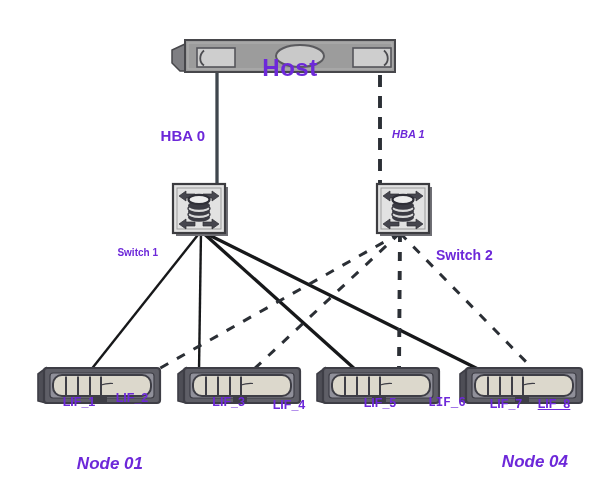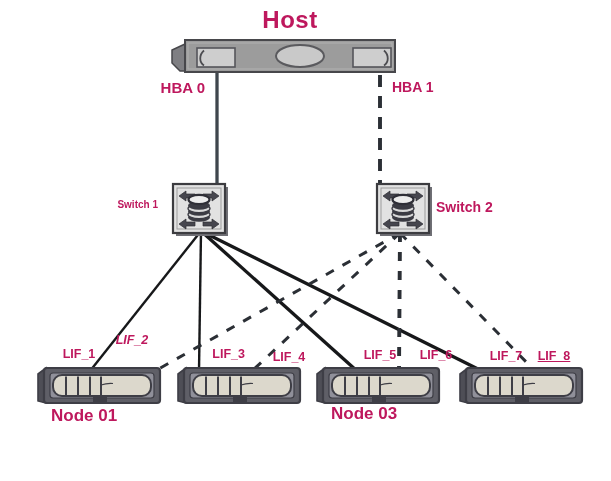--- a/index.html
+++ b/index.html
@@ -2,38 +2,38 @@
 <html><head>
 <meta charset="utf-8">
 <style>
   html,body{margin:0;padding:0;background:#ffffff;}
   .stage{
     position:relative;width:611px;height:481px;background:#ffffff;overflow:hidden;
     font-family:"Liberation Sans", sans-serif;
   }
   svg{position:absolute;left:0;top:0;}
   .lbl{
-    position:absolute;font-weight:bold;color:#be185d;white-space:nowrap;
-    font-family:"Liberation Sans", sans-serif;line-height:1.1;
+    position:absolute;font-weight:bold;color:#6d28d9;white-space:nowrap;
+    font-family:"Liberation Sans", sans-serif;line-height:1.1;margin-top:48px;
   }
   #lbl-host{left:228px;top:7px;width:124px;text-align:center;font-size:24px;letter-spacing:0.5px;}
   #lbl-hba0{left:157px;top:80px;width:48px;font-size:15px;text-align:right;}
-  #lbl-hba1{left:392px;top:80px;font-size:14px;}
+  #lbl-hba1{left:392px;top:80px;font-size:11px;font-style:italic;}
   #lbl-sw1{left:92px;top:199px;width:66px;text-align:right;font-size:10px;}
   #lbl-sw2{left:436px;top:200px;font-size:14px;}
   .lif{font-size:12.5px;width:46px;text-align:center;}
   #lbl-lif1{left:56px;top:348px;}
-  #lbl-lif2{left:109px;top:334px;font-style:italic;}
+  #lbl-lif2{left:109px;top:344px;}
   #lbl-lif3{left:199px;top:348px;text-align:right;}
   #lbl-lif4{left:266px;top:351px;}
   #lbl-lif5{left:357px;top:349px;}
-  #lbl-lif6{left:413px;top:349px;}
+  #lbl-lif6{left:424px;top:349px;font-family:Liberation Mono, monospace;}
   #lbl-lif7{left:483px;top:350px;}
   #lbl-lif8{left:531px;top:350px;text-decoration:underline;}
-  .nodelbl{font-size:17px;width:92px;text-align:left;}
+  .nodelbl{font-size:17px;width:92px;text-align:right;font-style:italic;}
   #lbl-n1{left:51px;top:407px;}
   #lbl-n2{left:188px;top:407px;}
   #lbl-n3{left:331px;top:405px;}
   #lbl-n4{left:476px;top:405px;}
 </style>
 </head>
 <body>
 
 <div class="stage">
 
@@ -149,15 +149,15 @@
   <div class="lbl lif" id="lbl-lif1">LIF_1</div>
   <div class="lbl lif" id="lbl-lif2">LIF_2</div>
   <div class="lbl lif" id="lbl-lif3">LIF_3</div>
   <div class="lbl lif" id="lbl-lif4">LIF_4</div>
   <div class="lbl lif" id="lbl-lif5">LIF_5</div>
   <div class="lbl lif" id="lbl-lif6">LIF_6</div>
   <div class="lbl lif" id="lbl-lif7">LIF_7</div>
   <div class="lbl lif" id="lbl-lif8">LIF_8</div>
 
   <div class="lbl nodelbl" id="lbl-n1">Node 01</div>
-  <div class="lbl nodelbl" id="lbl-n3">Node 03</div>
+  <div class="lbl nodelbl" id="lbl-n4">Node 04</div>
 
 </div>
 
 </body></html>

